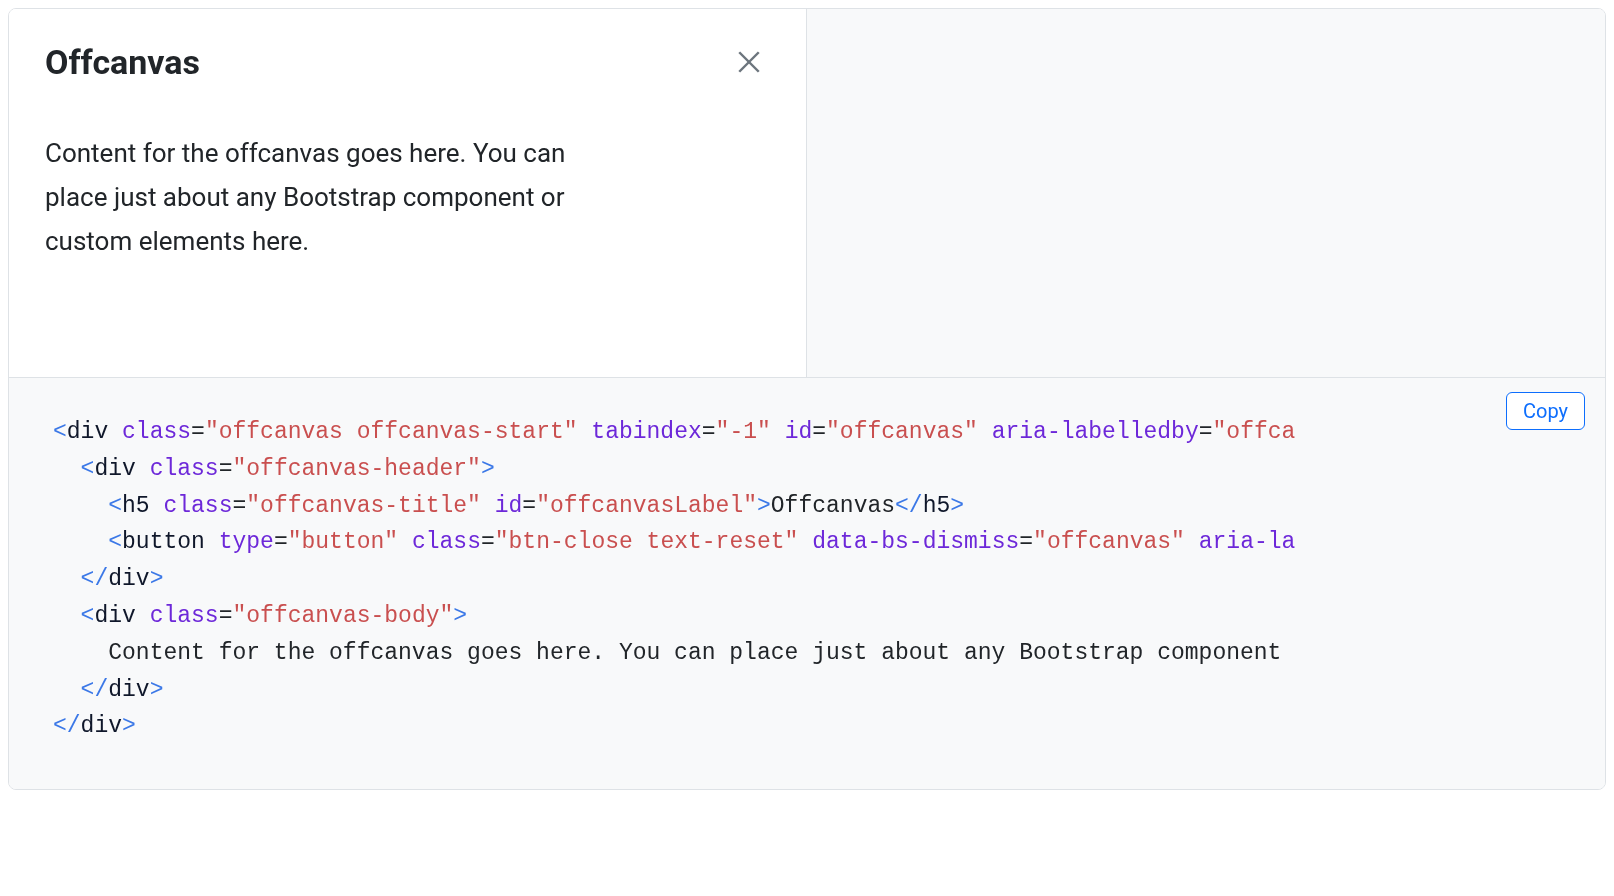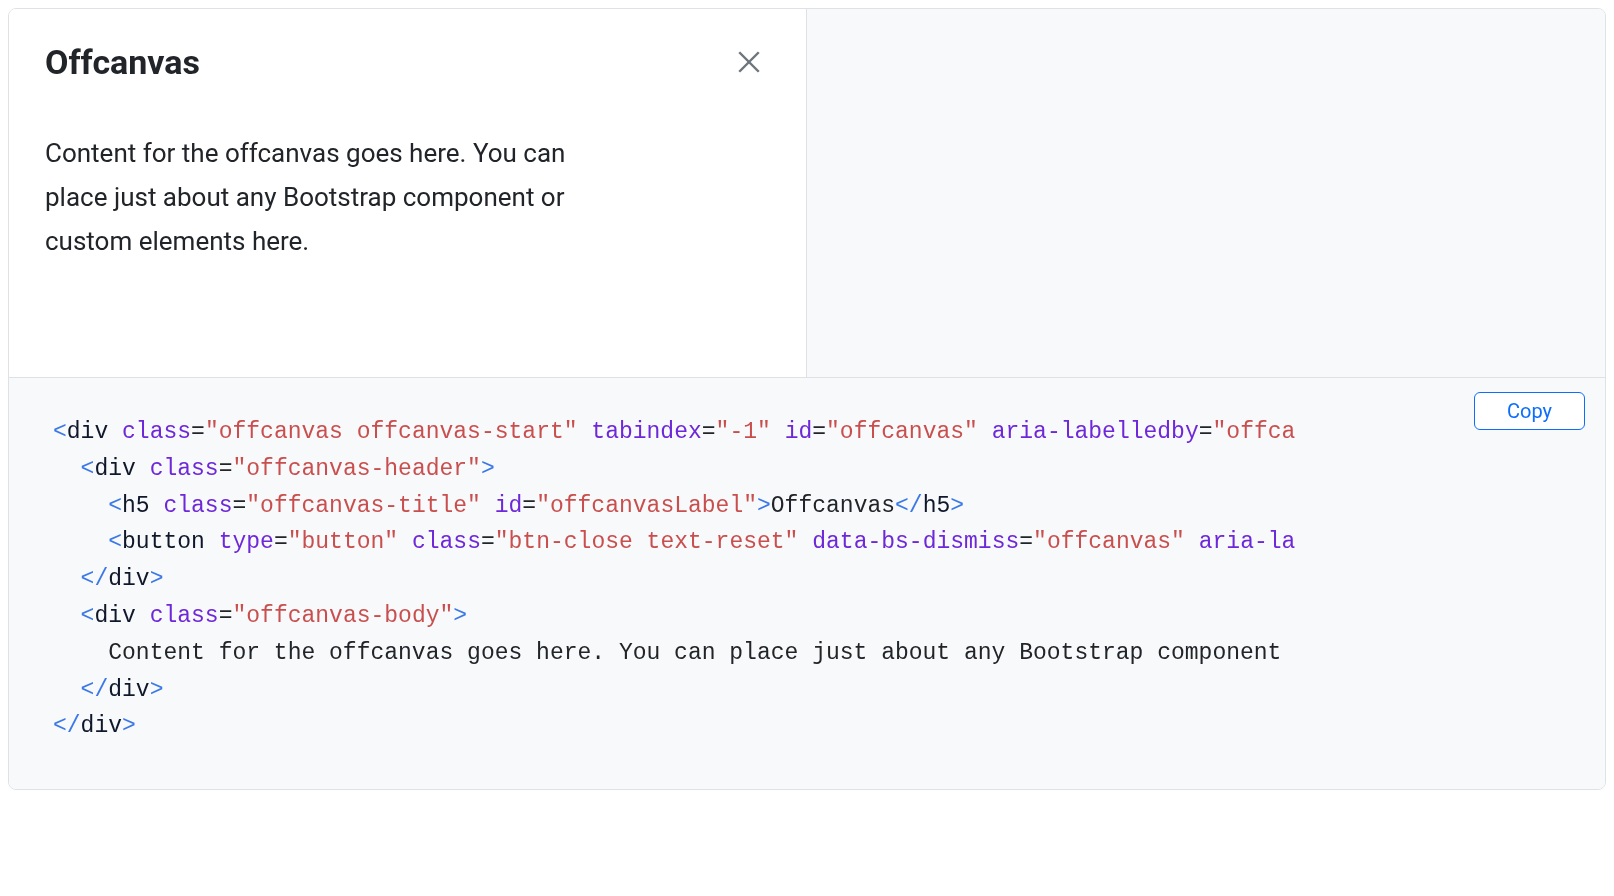--- a/index.html
+++ b/index.html
@@ -74,21 +74,21 @@
       padding: 36px 44px 44px 44px;
       border-top: 1px solid #dee2e6;
     }
     .copy-btn {
       position: absolute;
       top: 14px;
       right: 20px;
       background: #fff;
       border: 1px solid #0d6efd;
       color: #0d6efd;
-      padding: 6px 32px;
+      padding: 6px 16px;
       border-radius: 6px;
       font-size: 20px;
       cursor: pointer;
       font-family: inherit;
     }
     pre {
       font-family: SFMono-Regular, Menlo, Monaco, Consolas, "Liberation Mono", "Courier New", monospace;
       font-size: 23px;
       line-height: 1.6;
       color: #212529;

